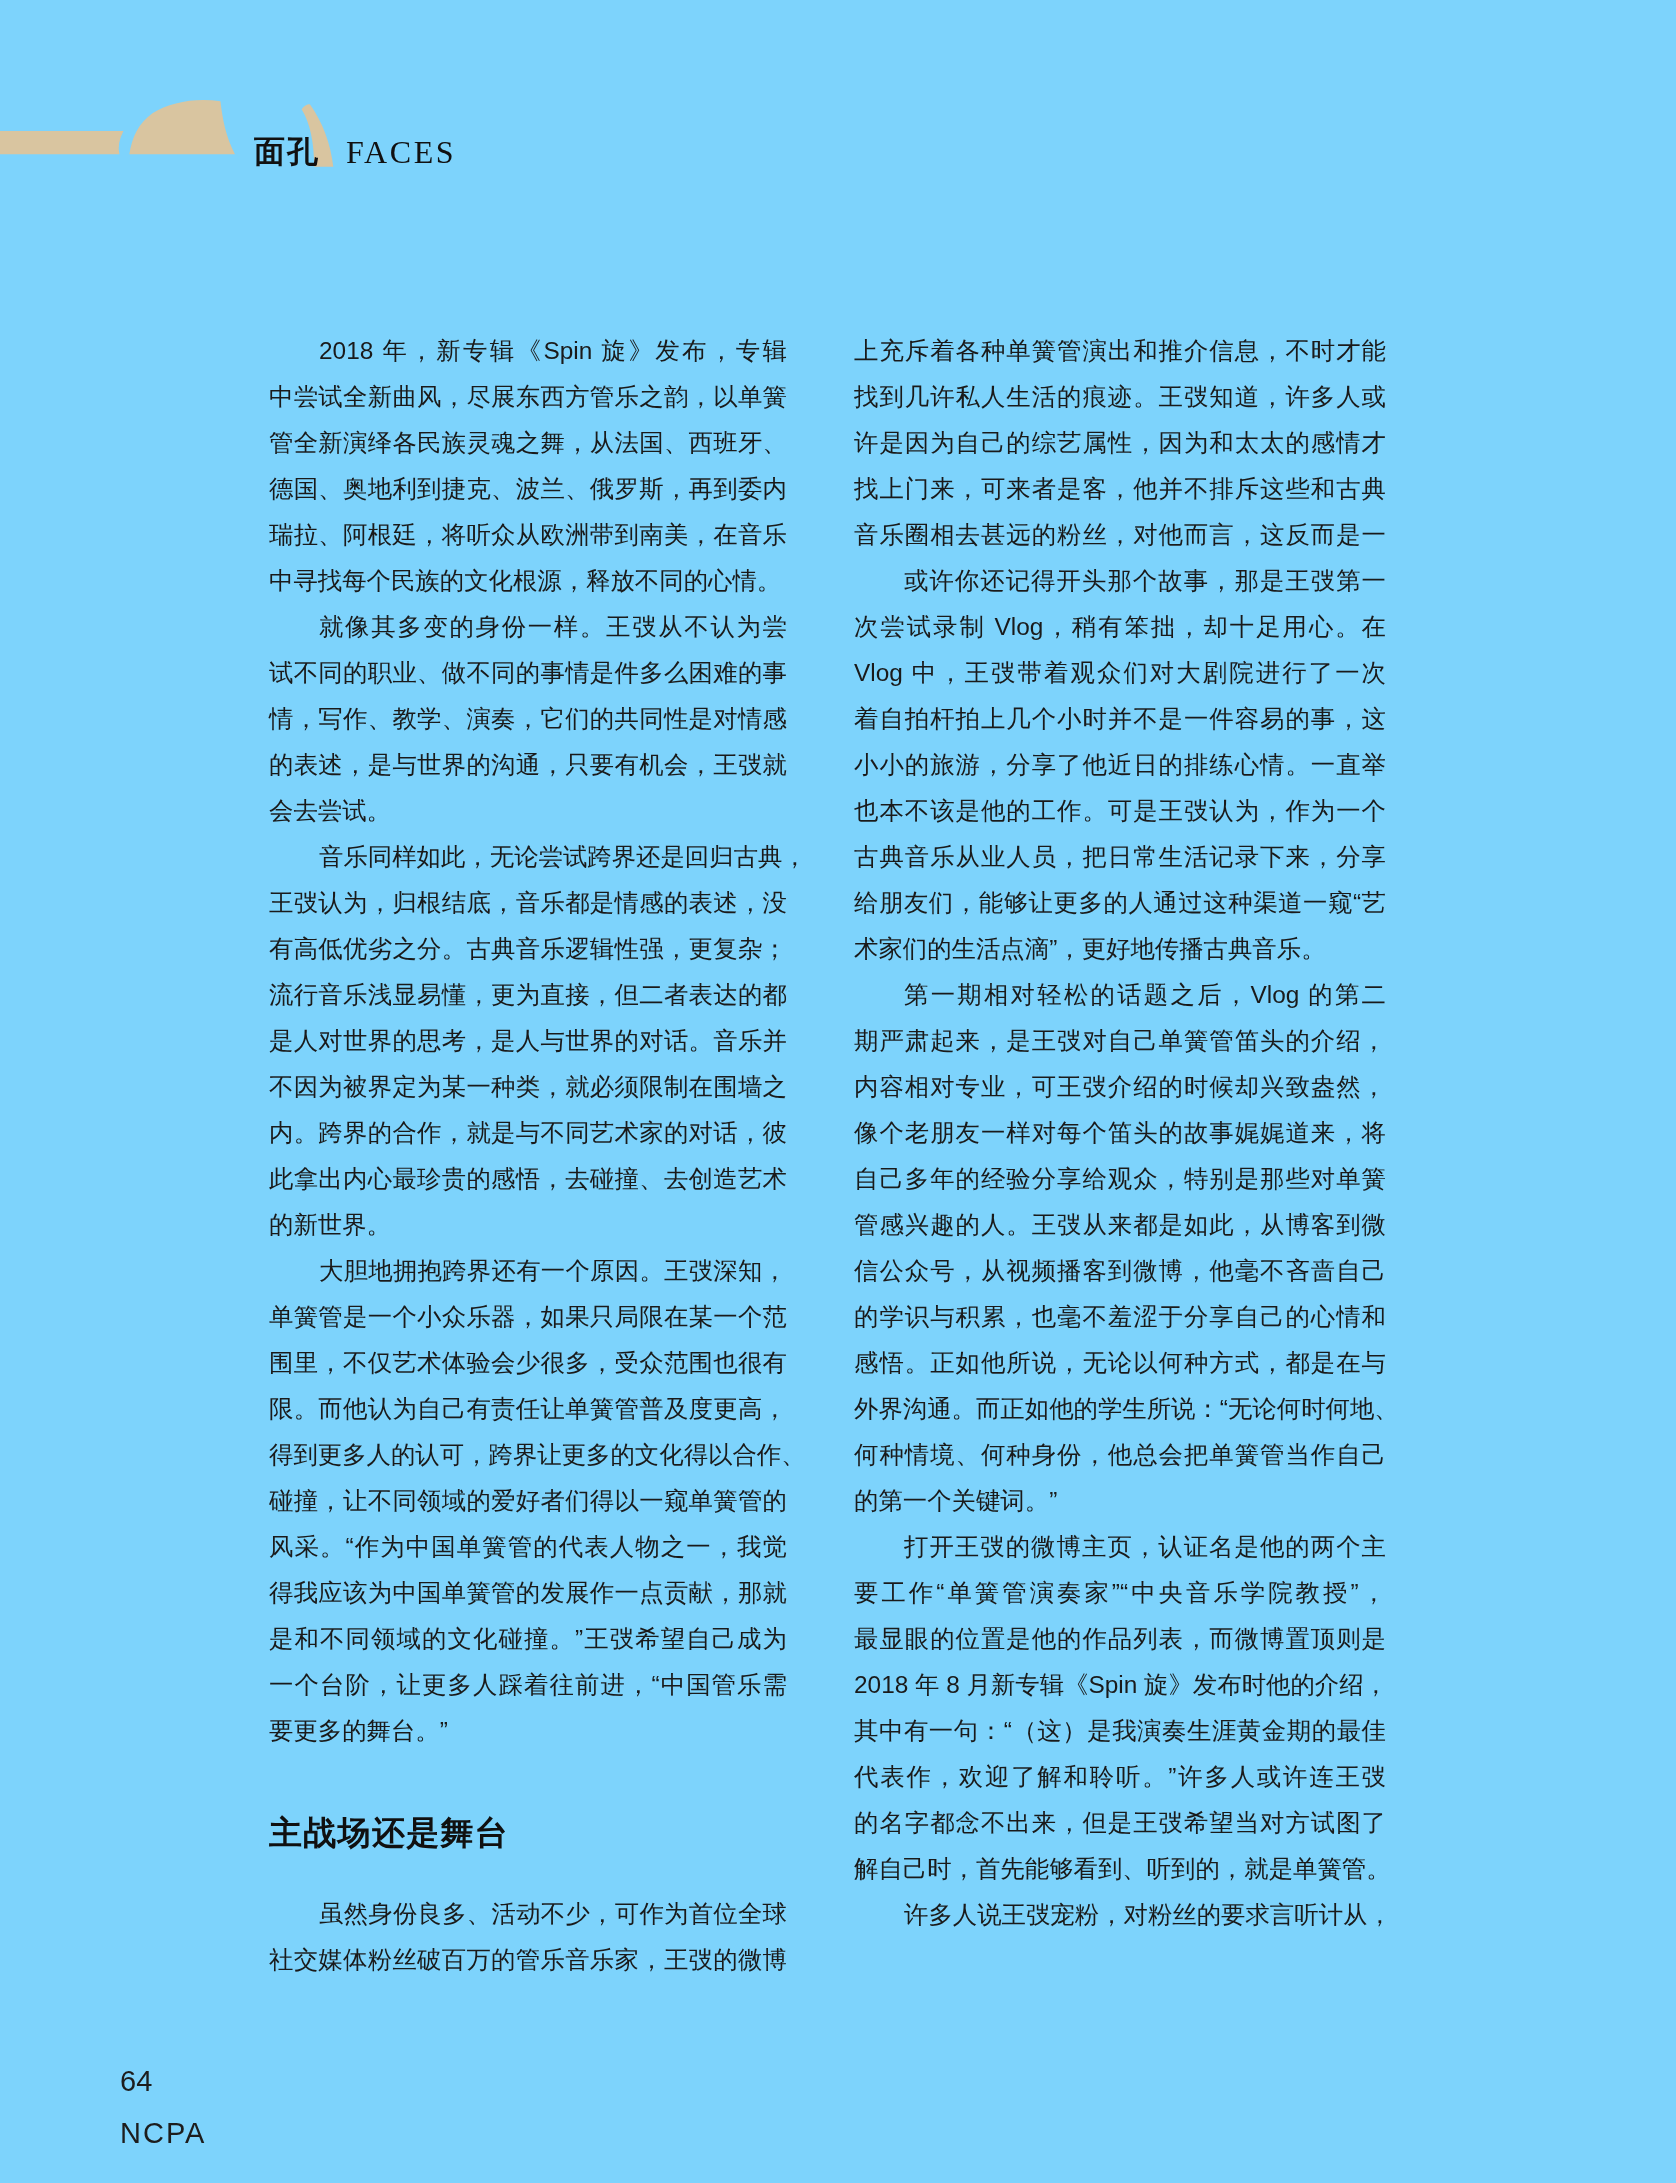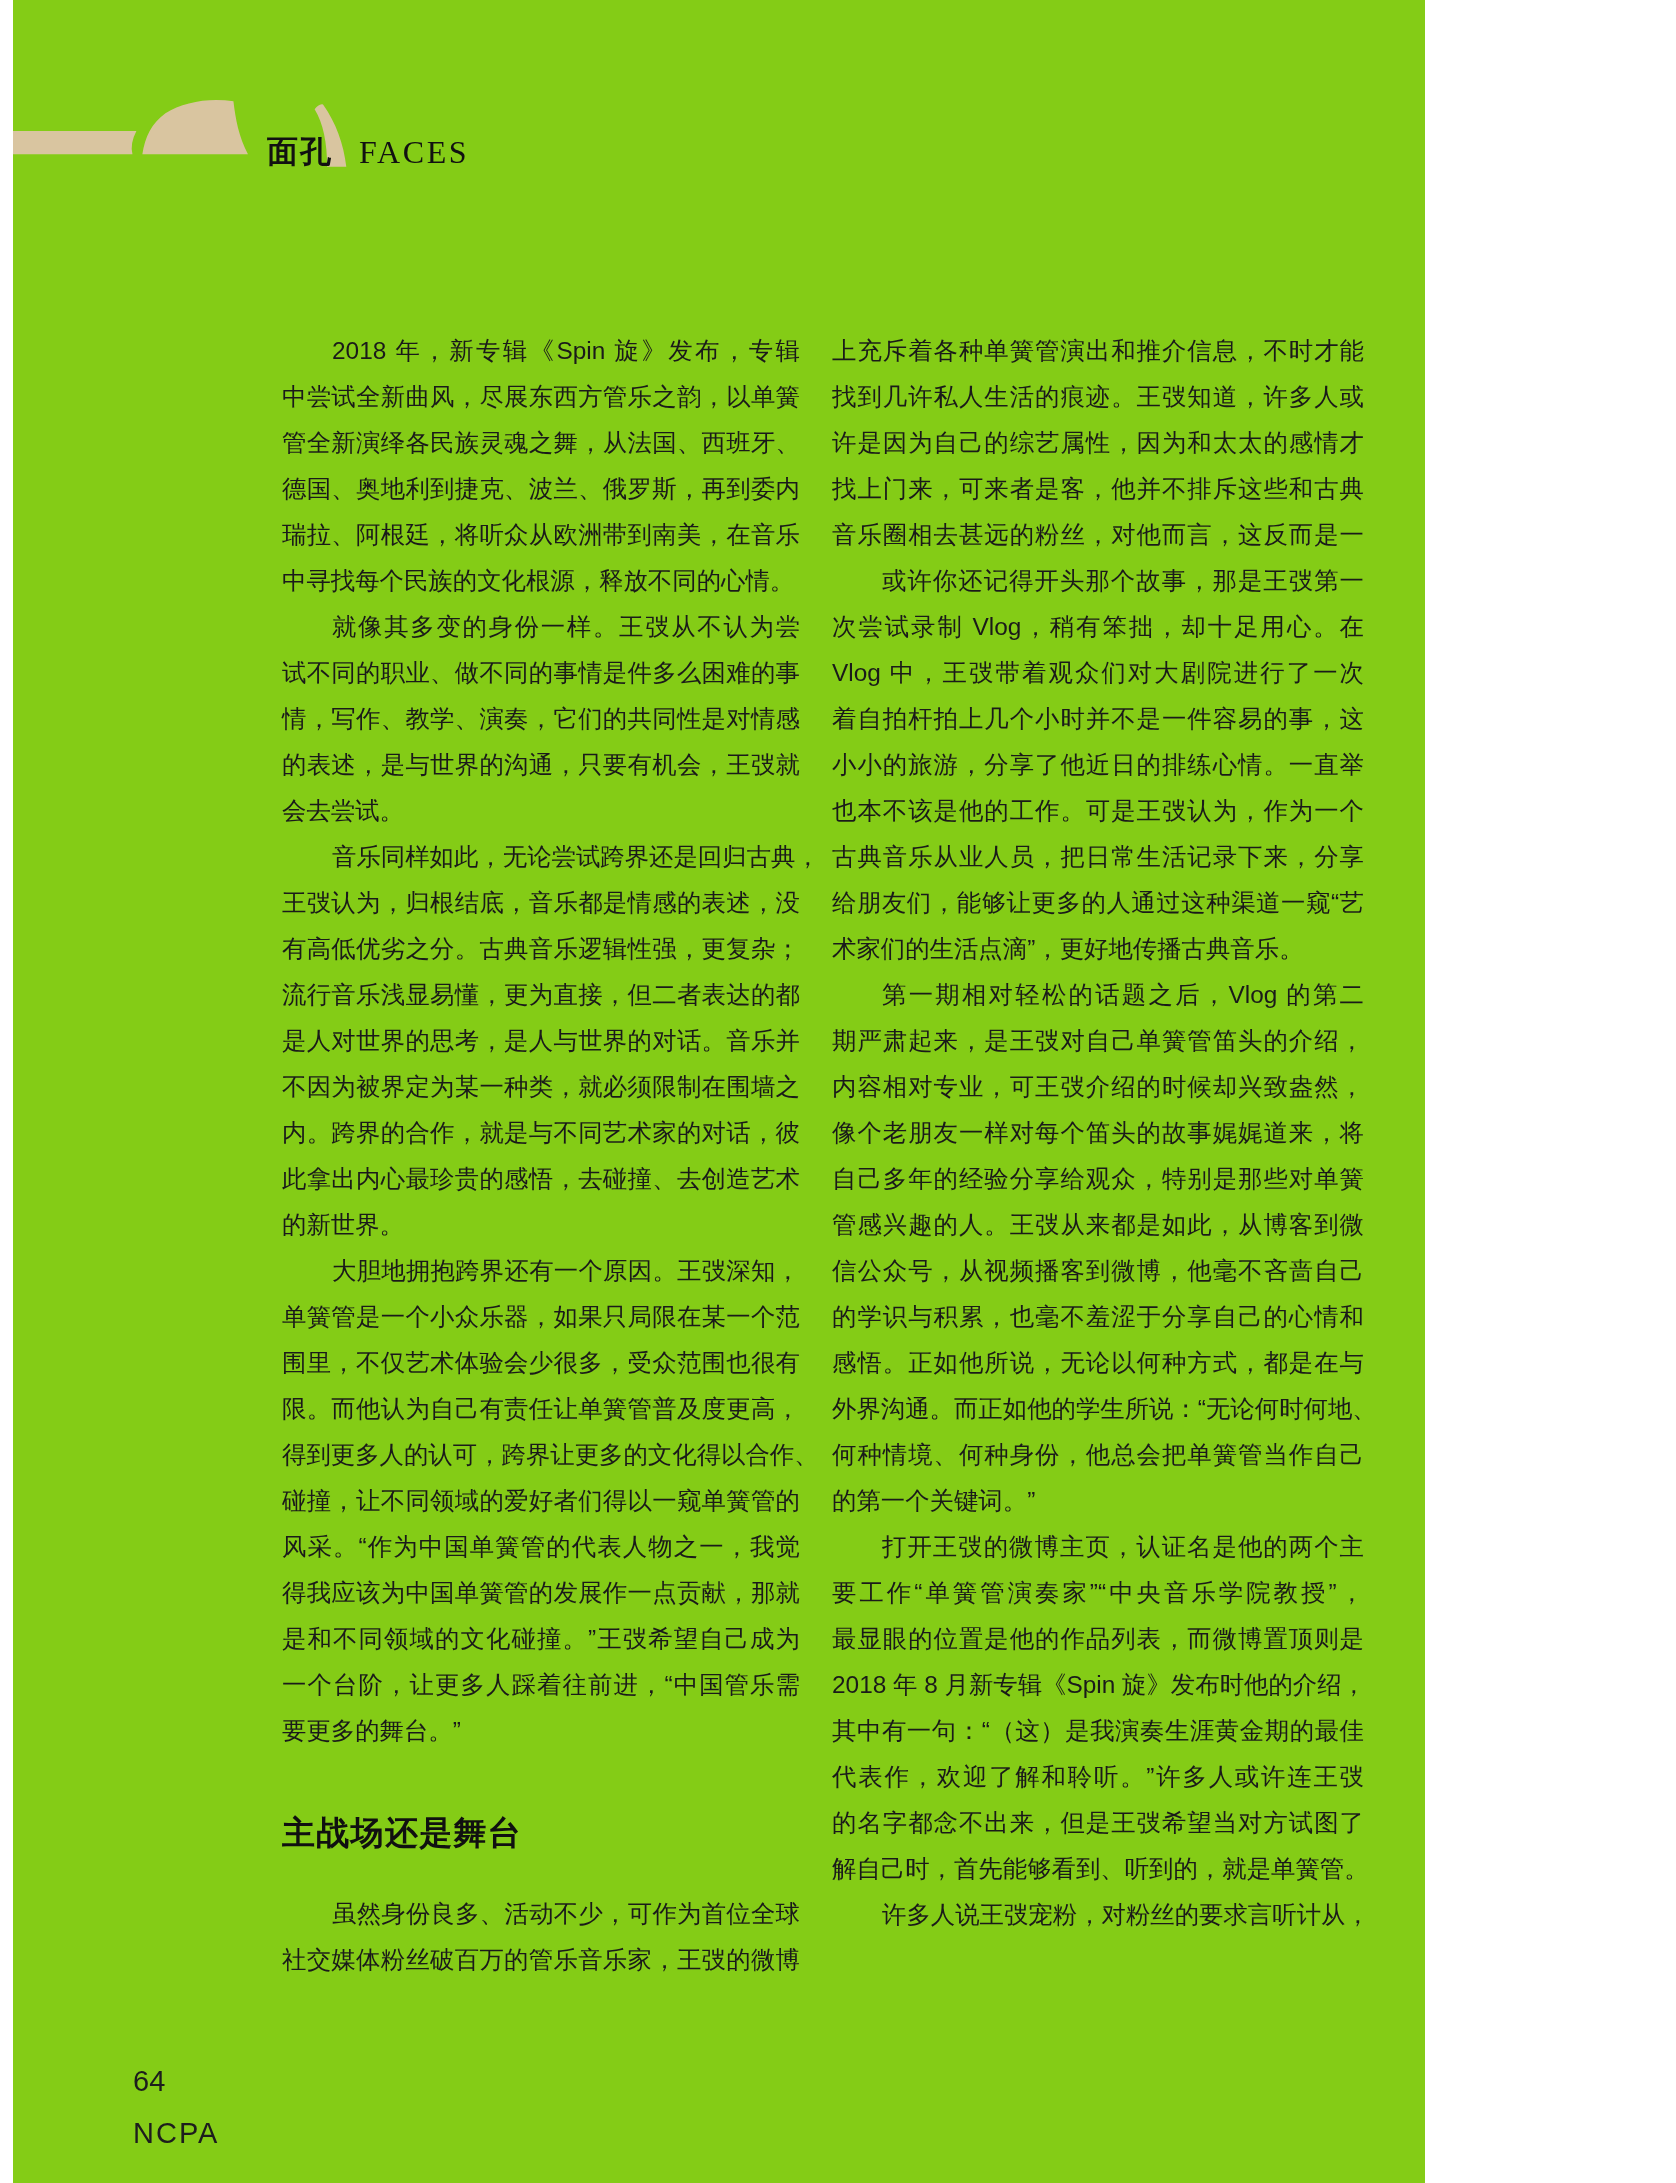--- a/index.html
+++ b/index.html
@@ -1,24 +1,23 @@
 <!DOCTYPE html>
 <html style="font-size:10.6px"><head>
 <meta charset="utf-8">
 <title>面孔 FACES</title>
 <style>
   html,body{margin:0;padding:0;background:#ffffff;}
   #page{
     position:relative;
-    width:1412px;
+    width:1676px;
     height:2183px;
-    background:#84cc16;
+    background:#7dd3fc;
     font-family:"Liberation Sans","DejaVu Sans",sans-serif;
     overflow:hidden;
-    margin-left:13px;
   }
   
   #header-graphic{
     position:absolute;
     left:0; top:96px;
     width:462px; height:76px;
   }
   #section-title-cn{
     position:absolute;
     left:254px; top:134px;
@@ -39,21 +38,21 @@
     line-height:34px;
     white-space:nowrap;
   }
   
   .column{
     position:absolute;
     top:328px;
     color:#1a1a1a;
   }
   #left-column{ left:269px;  width:518px; }
-  #right-column{ left:819px; width:532px; }
+  #right-column{ left:854px; width:532px; }
   .line{
     height:46px;
     line-height:46px;
     font-size:24.4px;
     color:#1a1a1a;
     white-space:nowrap;
   }
   .jfull{
     text-align:justify;
     text-align-last:justify;

